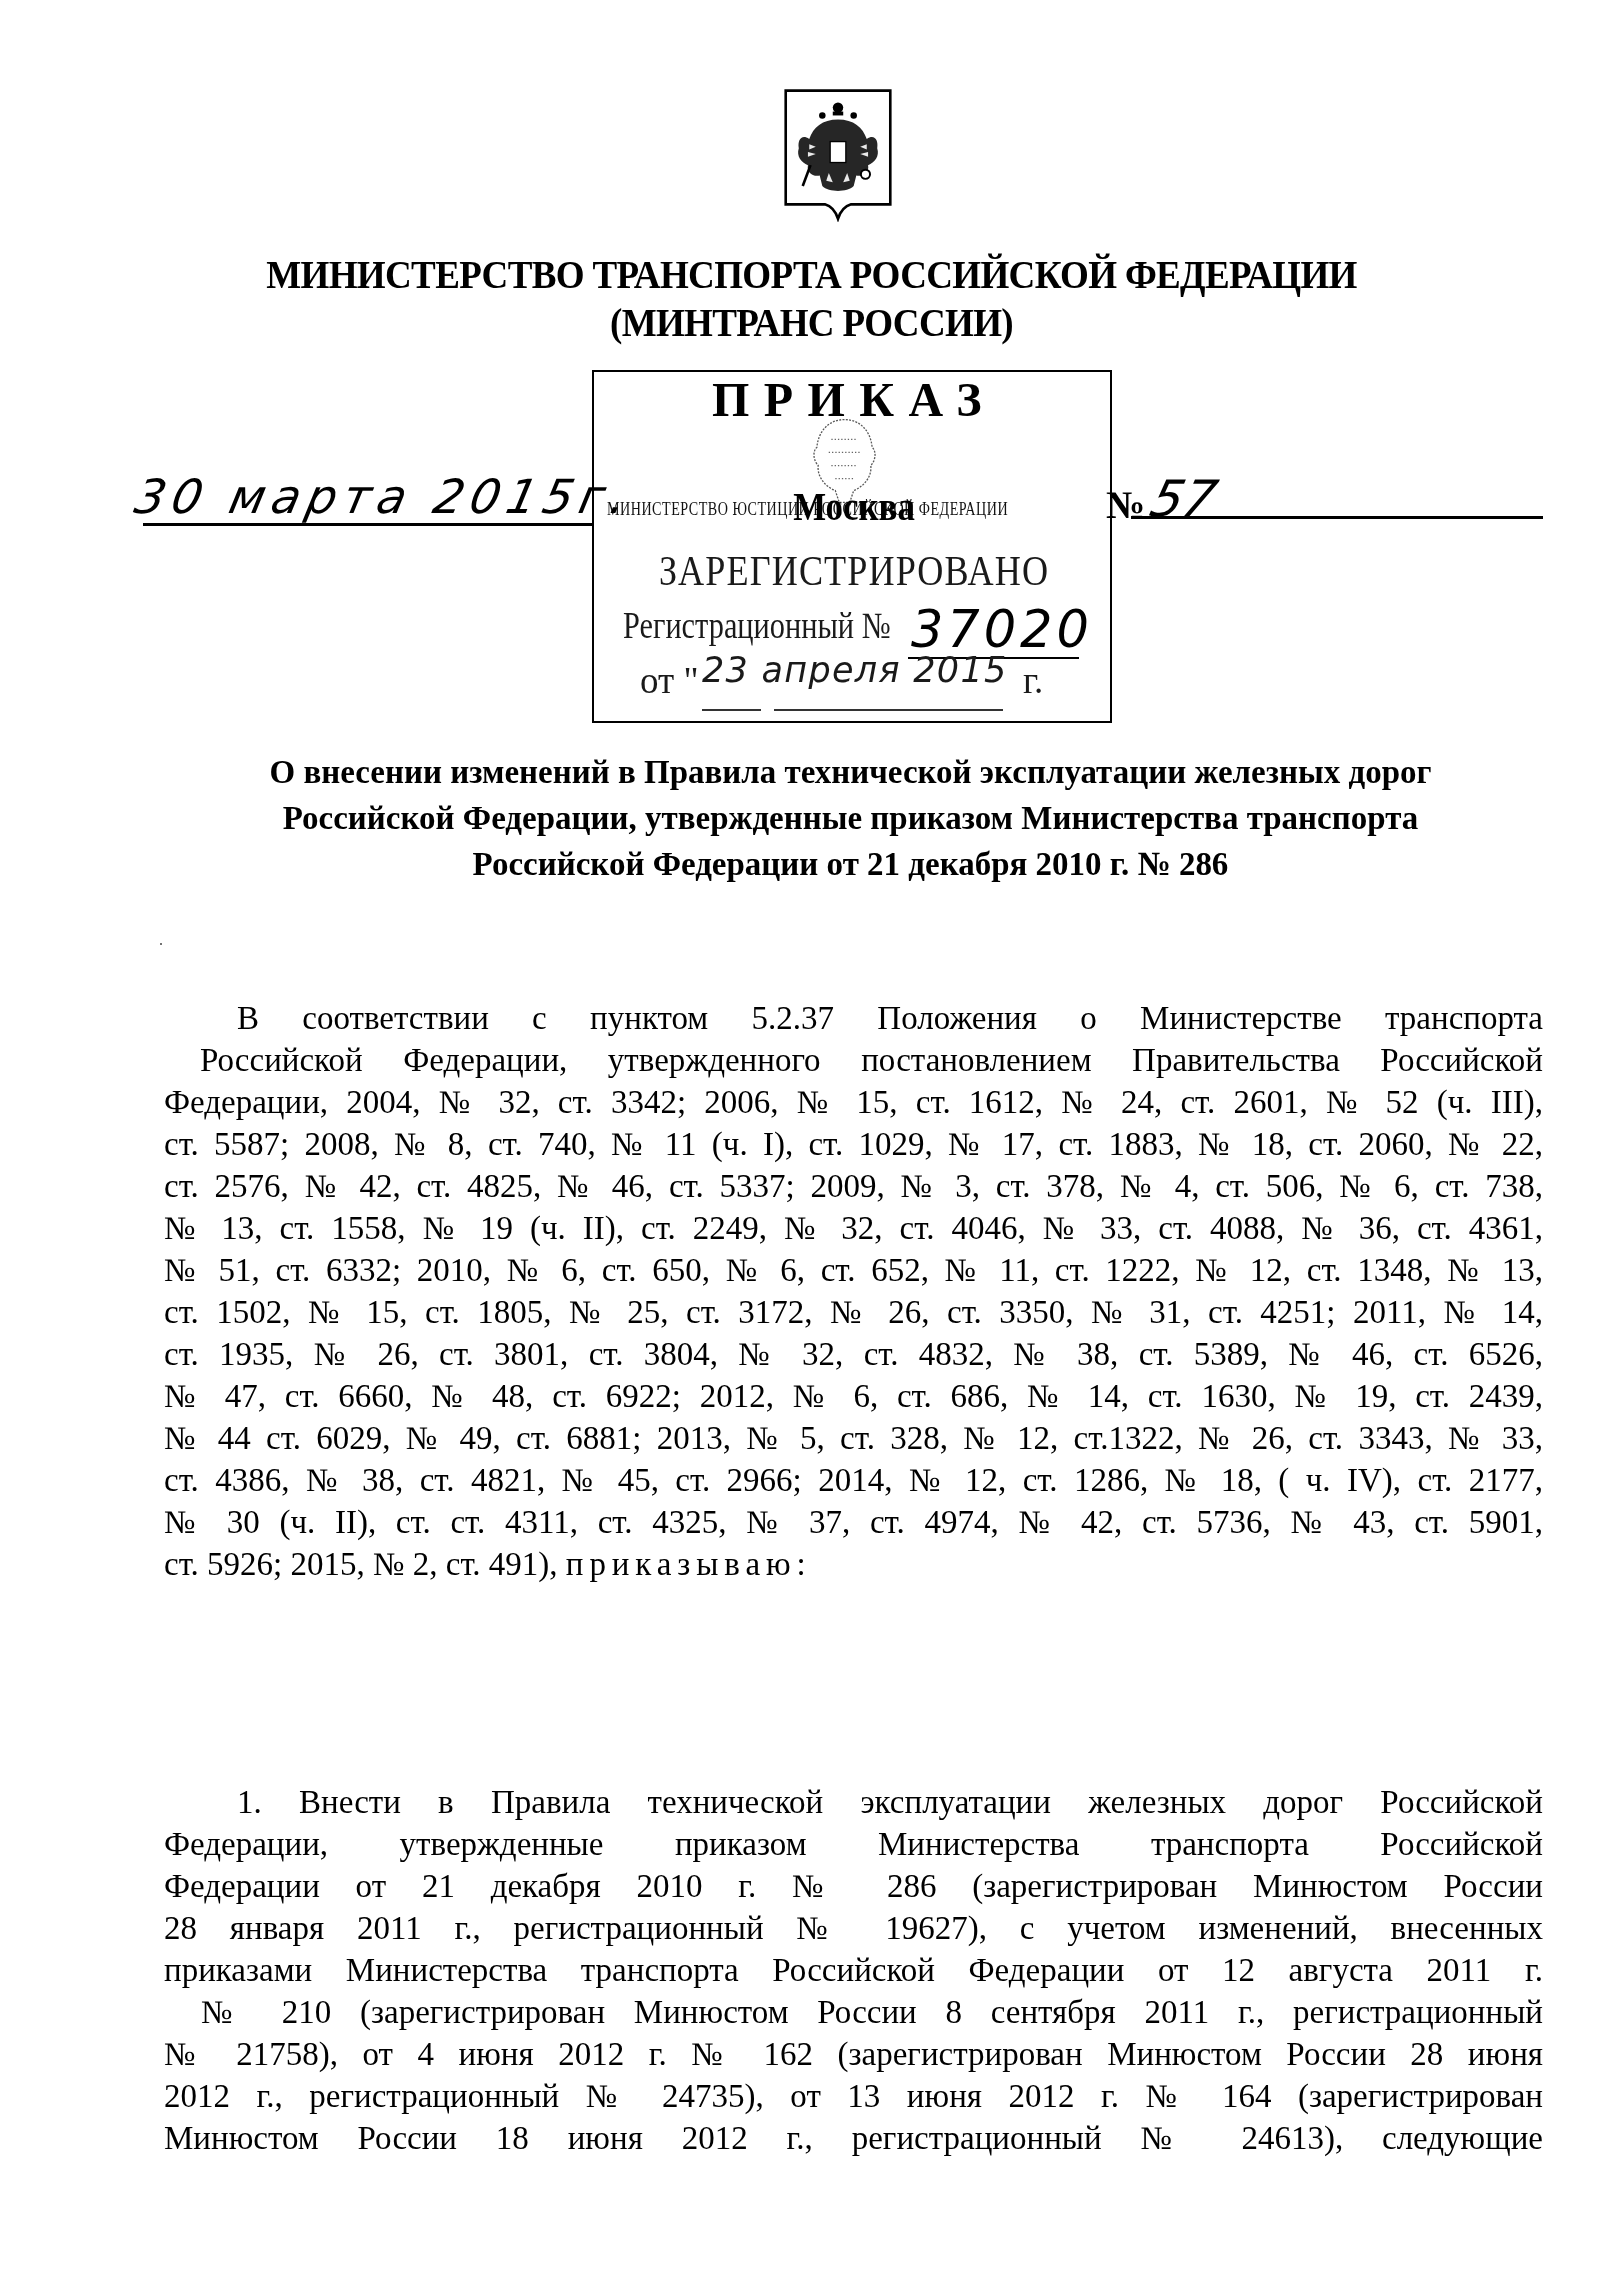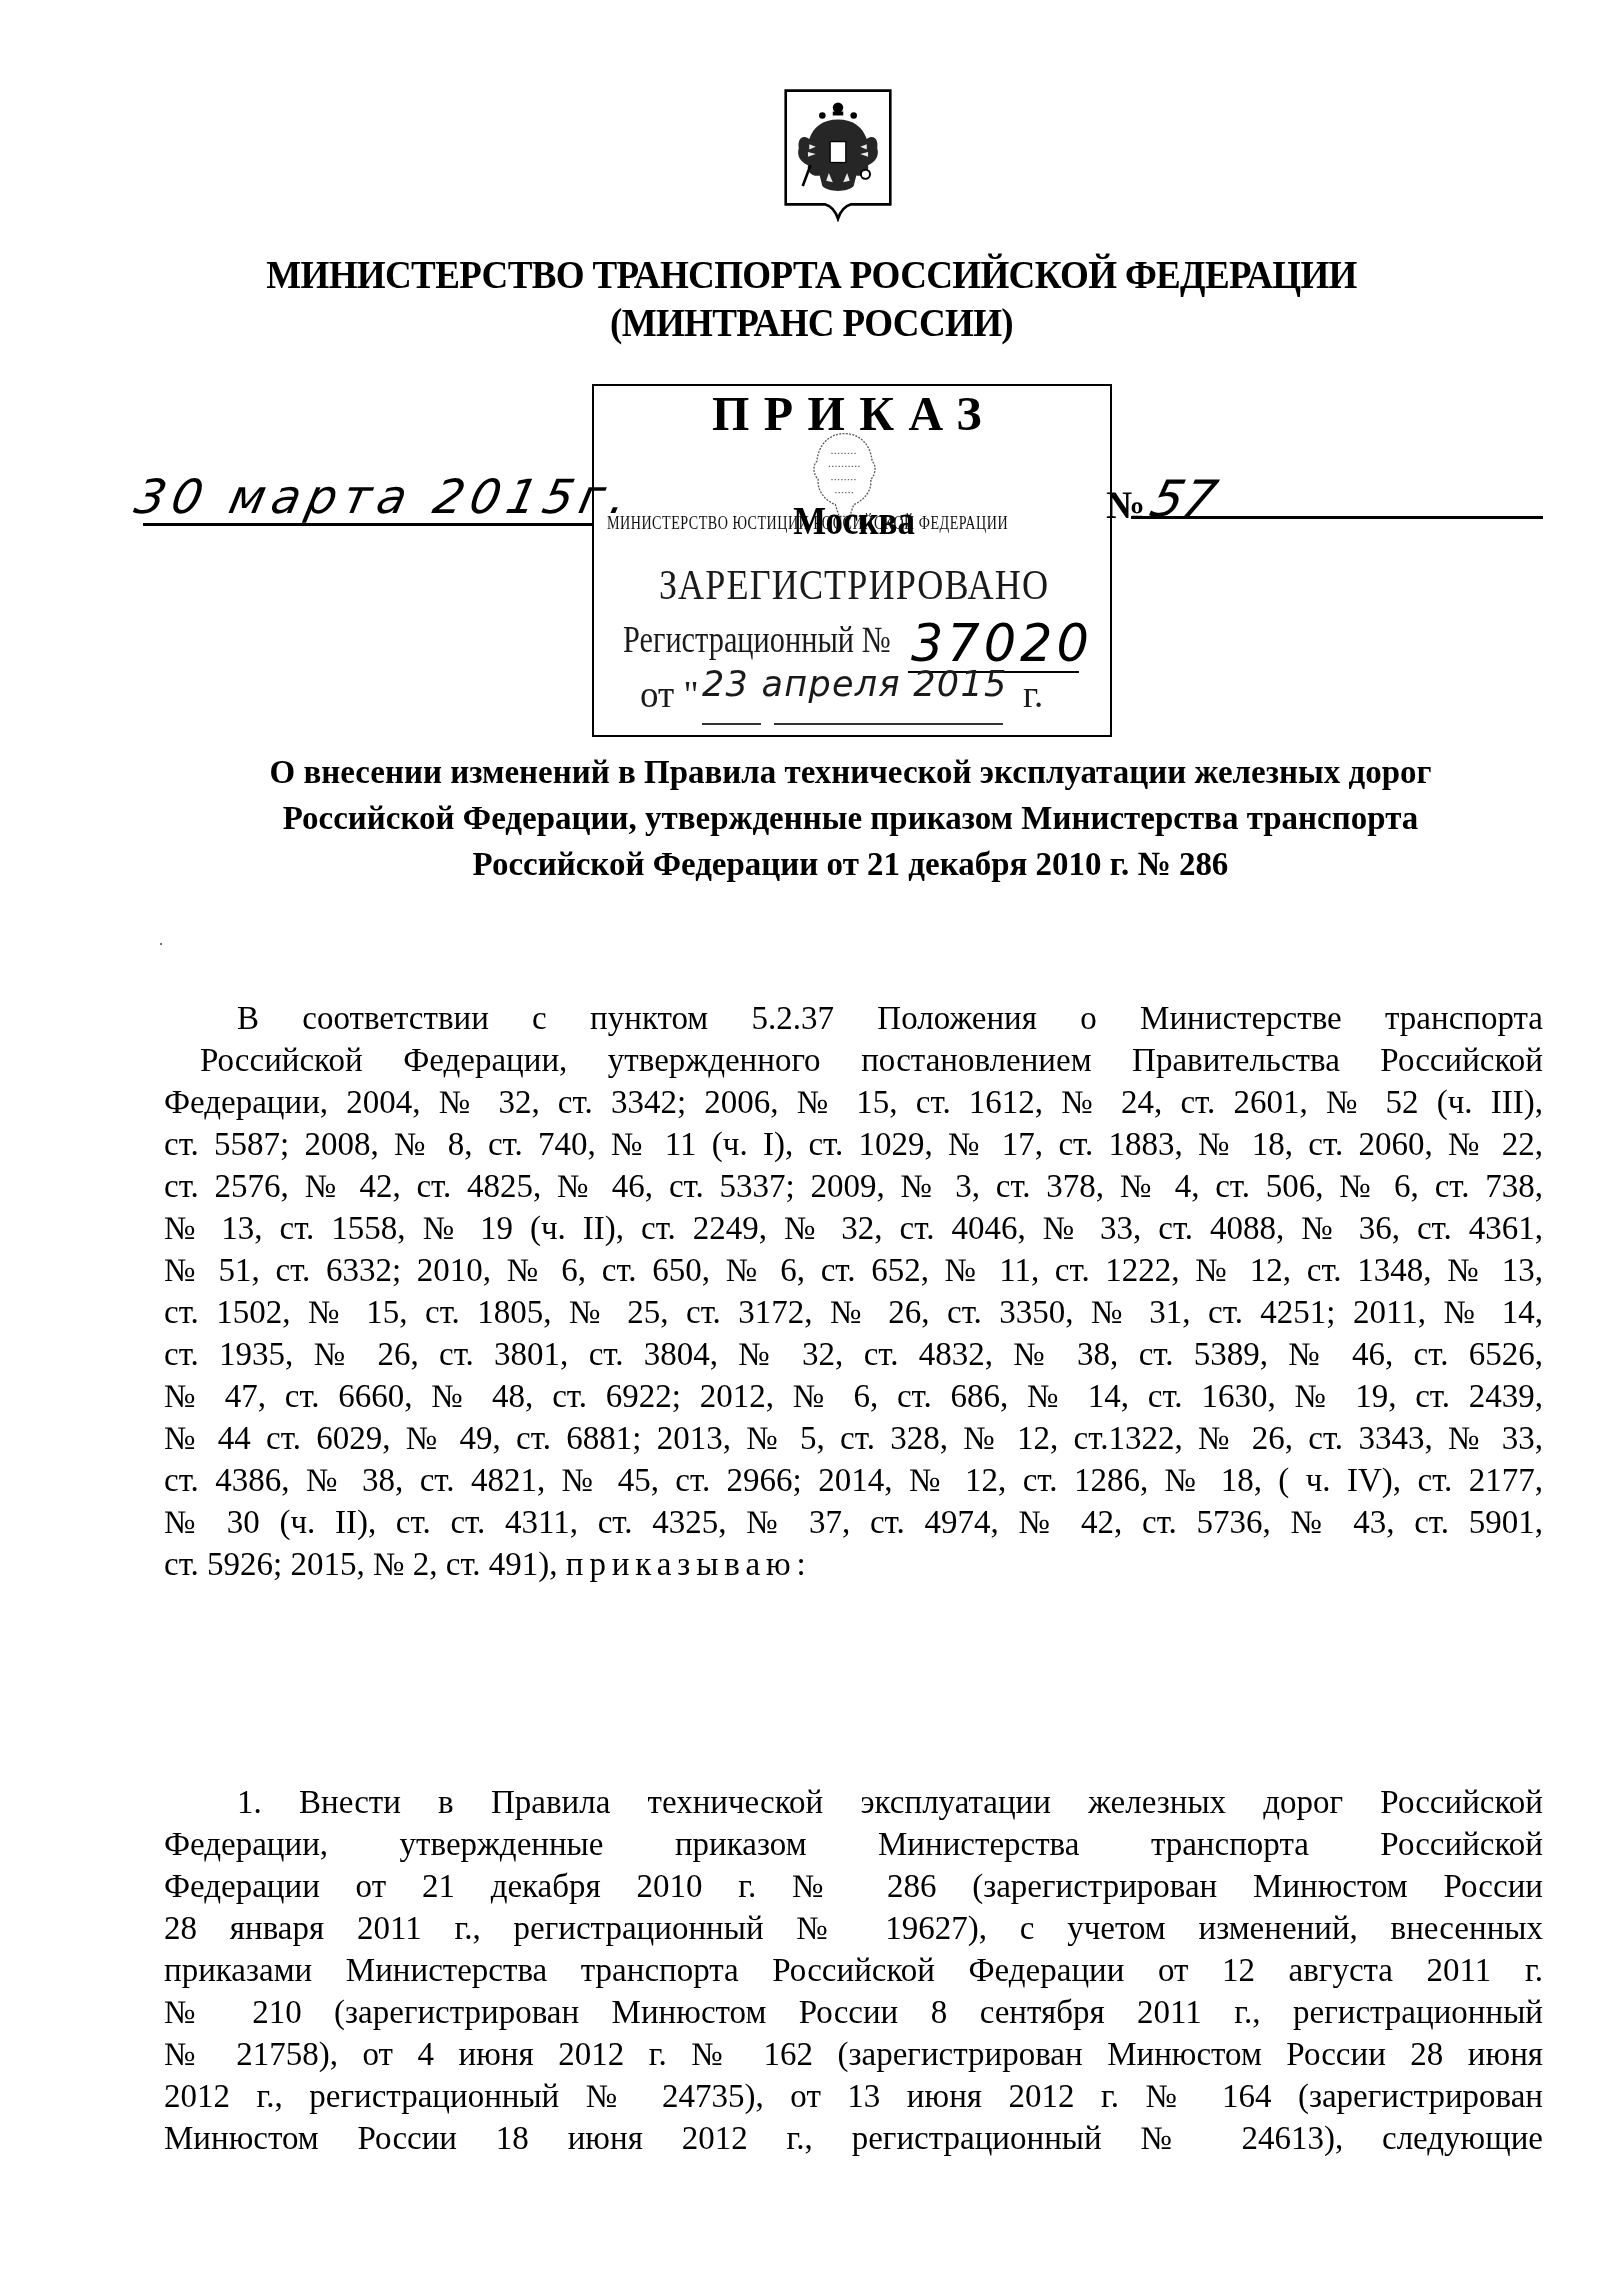--- a/index.html
+++ b/index.html
@@ -7,21 +7,21 @@
     .page { position: absolute; left: 0; top: 0; width: 1623px; height: 2295px; }
 
     
     .emblem { position: absolute; left: 783px; top: 88px; width: 110px; height: 134px; }
 
     .ministry { position: absolute; left: 0; width: 1623px; text-align: center; font-weight: bold; font-size: 39px; letter-spacing: -0.7px; transform: scaleX(0.95); transform-origin: center; }
     .ministry.l1 { top: 252px; }
     .ministry.l2 { top: 300px; }
 
     
-    .order-box { position: absolute; left: 592px; top: 384px; width: 520px; height: 353px; border: 2px solid #000; border-top-width: 2.6px; box-sizing: border-box; }
+    .order-box { position: absolute; left: 592px; top: 370px; width: 520px; height: 353px; border: 2px solid #000; border-top-width: 2.6px; box-sizing: border-box; }
     .order-title { position: absolute; left: 0; width: 520px; top: 0px; text-align: center; font-weight: bold; font-size: 48px; letter-spacing: 14.4px; }
     .order-emblem-faint { position: absolute; left: 211px; top: 41px; width: 79px; height: 92px; opacity: 0.75; }
     .stamp-ministry { position: absolute; left: 13px; top: 126px; font-size: 19.6px; white-space: nowrap; transform: scaleX(0.72); transform-origin: left; color: #111; letter-spacing: 0.7px; }
     .city { position: absolute; left: 0; width: 520px; top: 110px; text-align: center; font-size: 41px; font-weight: bold; transform: scaleX(0.85); }
     .reg-title { position: absolute; left: 0; width: 520px; top: 175px; text-align: center; font-size: 42px; letter-spacing: 1.3px; color: #1a1a1a; transform: scaleX(0.86); }
     .reg-num-row { position: absolute; left: 29.4px; top: 232px; font-size: 37px; white-space: nowrap; color: #1a1a1a; transform: scaleX(0.82); transform-origin: left; }
     .reg-date-row { position: absolute; left: 46px; top: 287px; font-size: 37px; white-space: nowrap; color: #1a1a1a; }
     .hand { font-family: "DejaVu Sans", sans-serif; font-style: italic; font-weight: normal; }
     .reg-num-hand { position: absolute; left: 288px; top: 0px; font-size: 51px; letter-spacing: 3.9px; }
     .reg-num-line { position: absolute; left: 285px; top: 56px; width: 171px; height: 2px; background: #000; }
@@ -131,21 +131,21 @@
     <span class="line" style="white-space: nowrap; display: block;"><span style="white-space: nowrap;">№ 30 (ч. II), ст. ст. 4311, ст. 4325, № 37, ст. 4974, № 42, ст. 5736, № 43, ст. 5901,</span></span>
     <span class="line last"><span>ст. 5926; 2015, № 2, ст. 491), </span><span class="spaced">приказываю:</span></span>
   </div>
 
   <div class="body-text para2">
     <span class="line indent" style="white-space: nowrap; display: block;"><span style="white-space: nowrap;">1. Внести в Правила технической эксплуатации железных дорог Российской</span></span>
     <span class="line" style="white-space: nowrap; display: block;"><span style="white-space: nowrap;">Федерации, утвержденные приказом Министерства транспорта Российской</span></span>
     <span class="line" style="white-space: nowrap; display: block;"><span style="white-space: nowrap;">Федерации от 21 декабря 2010 г. № 286 (зарегистрирован Минюстом России</span></span>
     <span class="line" style="white-space: nowrap; display: block;"><span style="white-space: nowrap;">28 января 2011 г., регистрационный № 19627), с учетом изменений, внесенных</span></span>
     <span class="line" style="white-space: nowrap; display: block;"><span style="white-space: nowrap;">приказами Министерства транспорта Российской Федерации от 12 августа 2011 г.</span></span>
-    <span class="line" style="white-space: nowrap; display: block;"><span style="white-space: nowrap;">№ 210 (зарегистрирован Минюстом России 8 сентября 2011 г., регистрационный</span></span>
+    <span class="line" style="white-space: nowrap; display: block; margin-left: 37px;"><span style="white-space: nowrap;">№ 210 (зарегистрирован Минюстом России 8 сентября 2011 г., регистрационный</span></span>
     <span class="line" style="white-space: nowrap; display: block;"><span style="white-space: nowrap;">№ 21758), от 4 июня 2012 г. № 162 (зарегистрирован Минюстом России 28 июня</span></span>
     <span class="line" style="white-space: nowrap; display: block;"><span style="white-space: nowrap;">2012 г., регистрационный № 24735), от 13 июня 2012 г. № 164 (зарегистрирован</span></span>
     <span class="line" style="white-space: nowrap; display: block;"><span style="white-space: nowrap;">Минюстом России 18 июня 2012 г., регистрационный № 24613), следующие</span></span>
   </div>
 
   <div class="speck" style="left:160px; top:943px;"></div>
 </div>
 
 
 </body></html>

